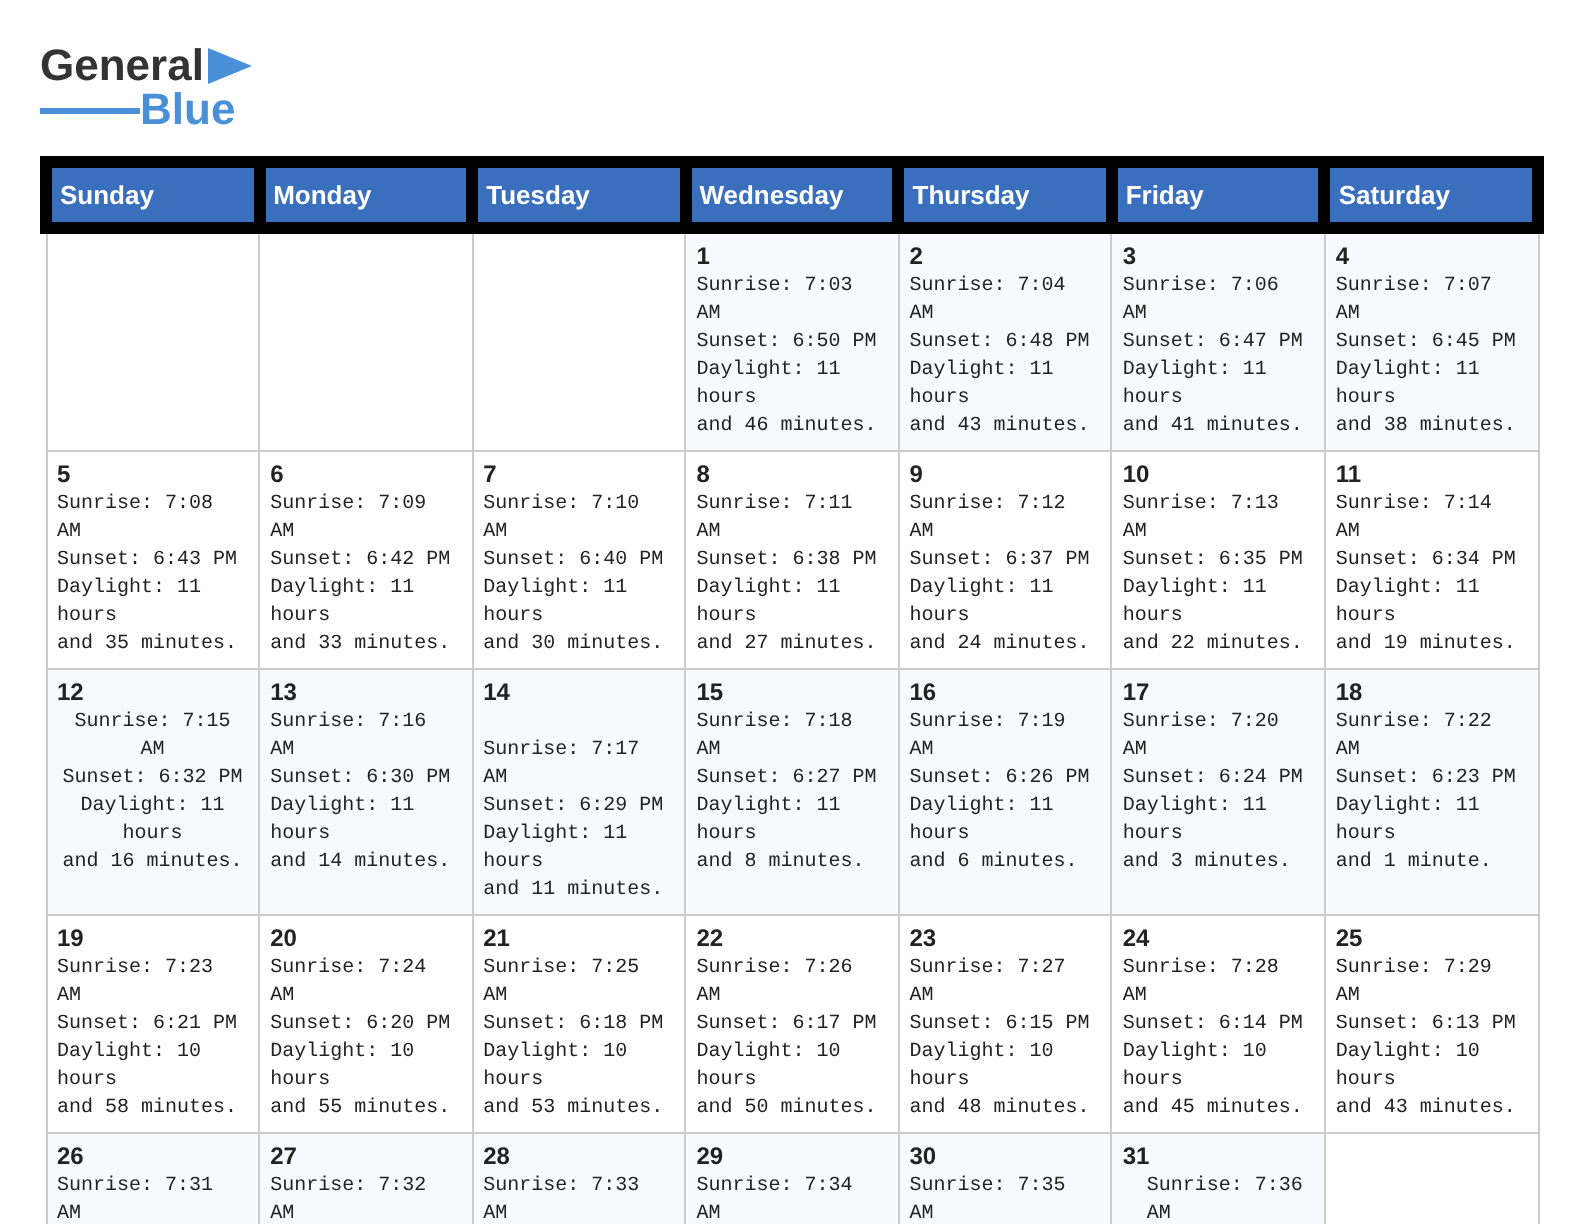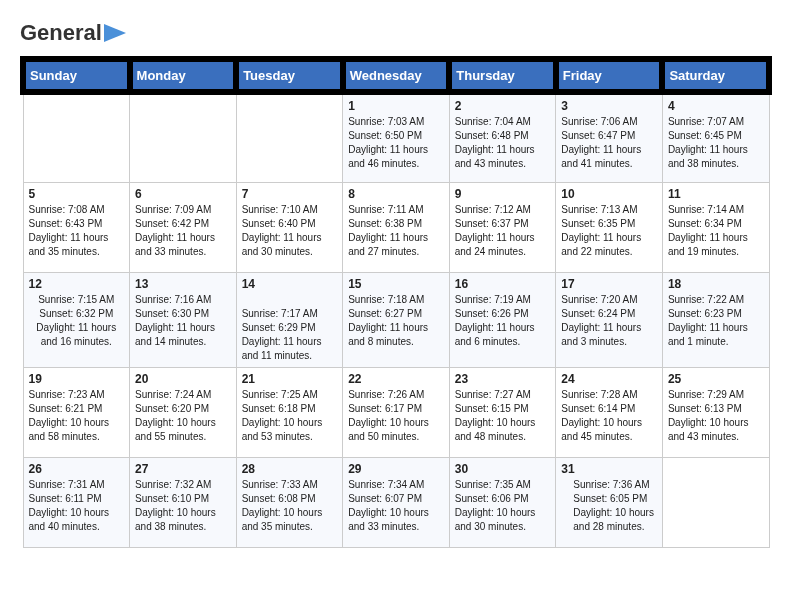--- a/index.html
+++ b/index.html
@@ -60,33 +60,38 @@
     .day-number {
       font-size: 12px;
       font-weight: bold;
       margin-bottom: 2px;
       display: block;
     }
     .day-info {
       font-size: 10px;
       line-height: 1.4;
       color: #222;
+      font-family: Liberation Mono, monospace;
     }
     .empty-cell { background: #fff !important; }
   </style>
 </head>
 <body>
 
 <div class="header">
   <div class="logo">
     <div style="display:flex;align-items:center;">
       <span style="font-size:22px;font-weight:bold;color:#333;">General</span>
       <svg width="22" height="18" viewBox="0 0 22 18" style="margin-left:2px;">
         <polygon points="0,0 22,9 0,18" fill="#4a90d9"></polygon>
       </svg>
+    </div>
+    <div style="display:flex;align-items:center;margin-top:-4px;">
+      <div style="width:50px;height:3px;background:#4a90d9;"></div>
+      <span style="font-size:22px;font-weight:bold;color:#4a90d9;margin-left:0;">Blue</span>
     </div>
   </div>
   <div class="title-block">
     <div class="month-title"></div>
     <div class="location"></div>
   </div>
 </div>
 
 <table>
   <thead>

